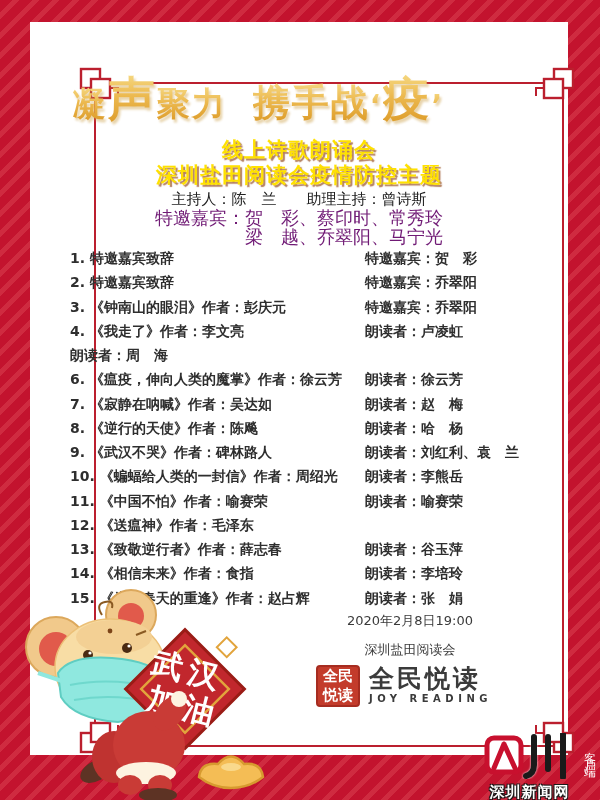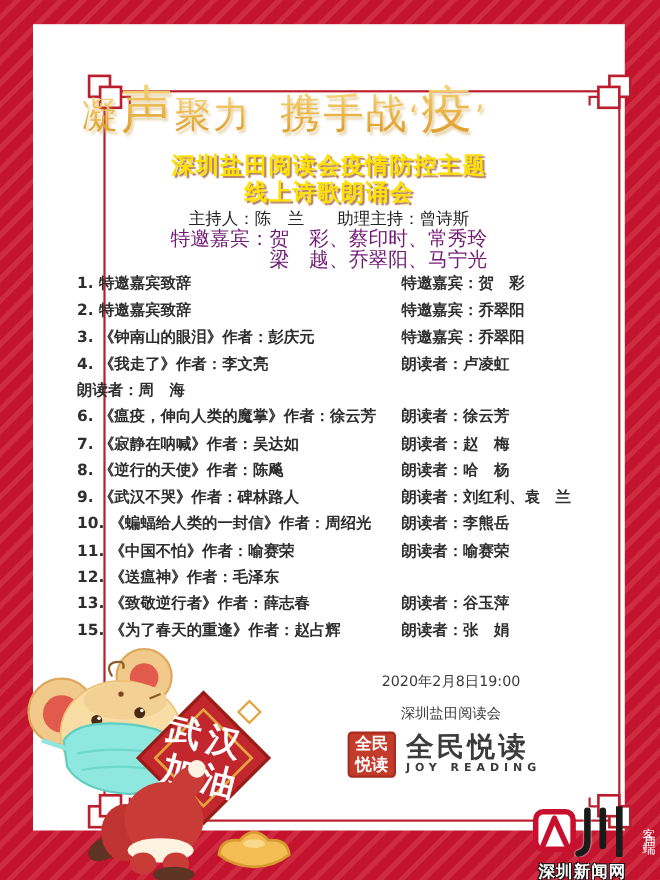--- a/index.html
+++ b/index.html
@@ -16,21 +16,21 @@
     position:absolute;left:64px;top:60px;width:470px;height:665px;
     border:2px solid var(--frame_red);box-sizing:border-box;
   }
   .fret{position:absolute;width:56px;height:56px;}
   .fret.tl{left:48px;top:44px;}
   .fret.tr{left:490px;top:44px;transform:scaleX(-1);}
   .fret.bl{left:48px;top:677px;transform:scaleY(-1);}
   .fret.br{left:490px;top:677px;transform:scale(-1,-1);}
   .main-title{
     position:absolute;left:30px;top:68px;width:457px;text-align:center;
-    font-weight:normal;white-space:nowrap;
+    font-weight:bold;white-space:nowrap;
     filter:drop-shadow(2px 3px 1px rgba(205,160,70,.45));
   }
   .main-title span{
     display:inline-block;color:var(--title_gold);
     background:linear-gradient(180deg,#f8e08e 0%,#ecb94f 45%,#d9941f 100%);
     -webkit-background-clip:text;background-clip:text;-webkit-text-fill-color:transparent;
     letter-spacing:2px;vertical-align:baseline;
   }
   .t-n{font-size:33px;}
   .t-big{font-size:47px;}
@@ -116,22 +116,22 @@
     <rect x="13" y="13" width="19" height="19" fill="#fff" stroke="#bb1f2e" stroke-width="2.4"></rect>
     <polyline points="32,22 40,22 40,30" fill="none" stroke="#bb1f2e" stroke-width="2"></polyline>
   </svg>
 </div>
 
 <div class="main-title">
   <span class="t-n">凝</span><span class="t-big">声</span><span class="t-n">聚力</span><span class="t-gap"></span><span class="t-m">携手战</span><span class="t-q">‘</span><span class="t-big">疫</span><span class="t-q">’</span>
 </div>
 
 <div class="subtitle">
+  <div>线上诗歌朗诵会</div>
   <div>深圳盐田阅读会疫情防控主题</div>
-  <div>线上诗歌朗诵会</div>
 </div>
 
 <div class="hosts">主持人：陈　兰　　助理主持：曾诗斯</div>
 
 <div class="guests">
   <div class="line1">特邀嘉宾：贺　彩、蔡印时、常秀玲</div>
   <div class="line2">梁　越、乔翠阳、马宁光</div>
 </div>
 
 <div class="program">
@@ -177,20 +177,24 @@
   <div class="row">
       <span class="left">11. 《中国不怕》作者：喻赛荣</span>
       <span class="right">朗读者：喻赛荣</span>
     </div>
   <div class="row">
       <span class="left">12. 《送瘟神》作者：毛泽东</span>
     </div>
   <div class="row">
       <span class="left">13. 《致敬逆行者》作者：薛志春</span>
       <span class="right">朗读者：谷玉萍</span>
+    </div>
+  <div class="row">
+      <span class="left">14. 《相信未来》作者：食指</span>
+      <span class="right">朗读者：李培玲</span>
     </div>
   <div class="row">
       <span class="left">15. 《为了春天的重逢》作者：赵占辉</span>
       <span class="right">朗读者：张　娟</span>
     </div>
 </div>
 
 <div class="event-info">
   <div>2020年2月8日19:00</div>
   <div>深圳盐田阅读会</div>

